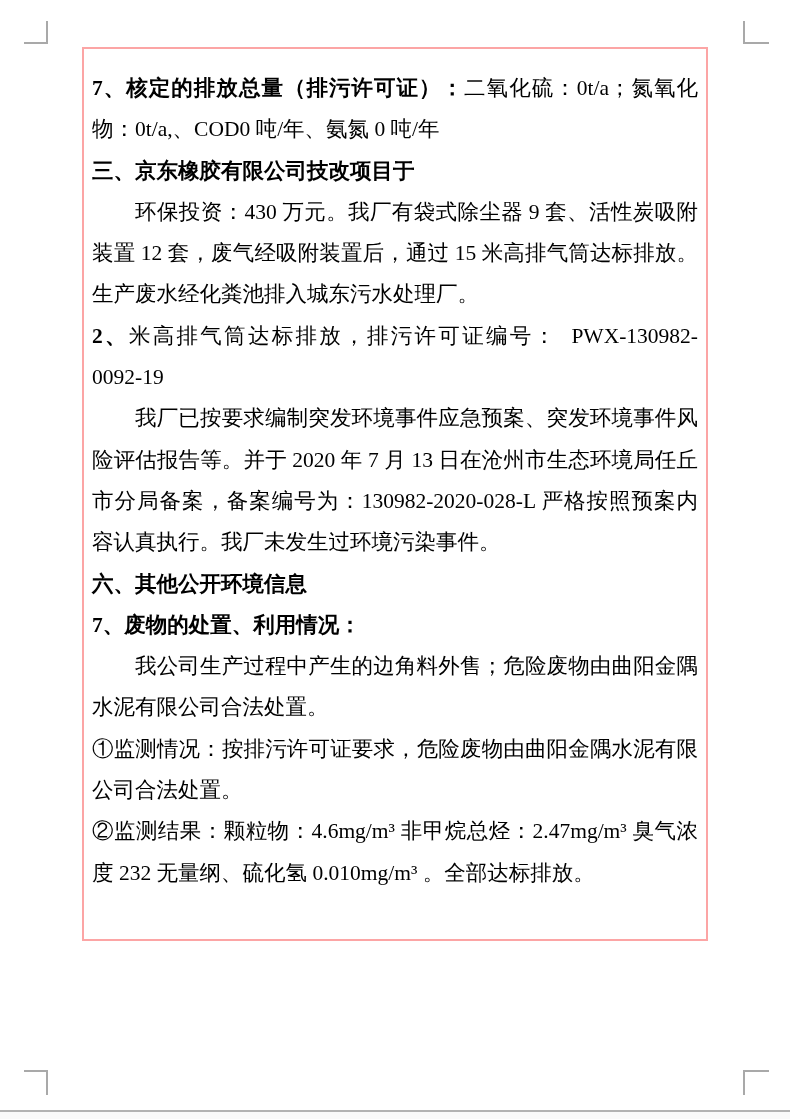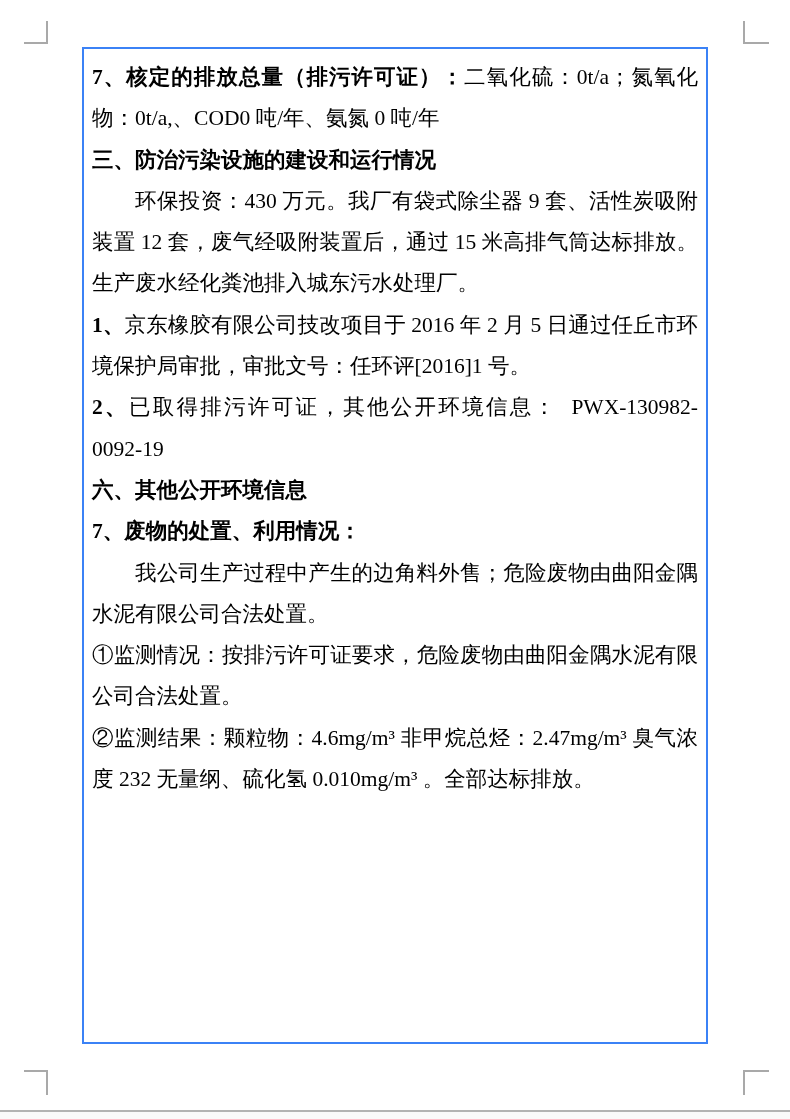--- a/index.html
+++ b/index.html
@@ -16,23 +16,23 @@
   .crop { position: absolute; }
   .crop.tl { left: 24px; top: 21px;   width: 24px; height: 23px; border-right: 2px solid #a9a9a9; border-bottom: 2px solid #a9a9a9; }
   .crop.tr { left: 743px; top: 21px;  width: 26px; height: 23px; border-left: 2px solid #a9a9a9;  border-bottom: 2px solid #a9a9a9; }
   .crop.bl { left: 24px; top: 1070px; width: 24px; height: 25px; border-right: 2px solid #a9a9a9; border-top: 2px solid #a9a9a9; }
   .crop.br { left: 743px; top: 1070px;width: 26px; height: 25px; border-left: 2px solid #a9a9a9;  border-top: 2px solid #a9a9a9; }
 
   
   .doc-table {
     position: absolute;
     left: 82px; top: 47px;
-    width: 626px; height: 997px;
-    border: 2px solid #3b82f6;
-    padding: 8px 8px 0 8px;
+    width: 626px; height: 894px;
+    border: 2px solid #fca5a5;
+    padding: 19px 8px 0 8px;
     overflow: hidden;
   }
 
   .para {
     font-size: 21.5px;
     line-height: 41.3px;
     text-align: justify;
     text-justify: inter-ideograph;
   }
   .para.heading { font-weight: bold; }
@@ -54,30 +54,30 @@
 
 <div class="crop tl"></div>
 <div class="crop tr"></div>
 <div class="crop bl"></div>
 <div class="crop br"></div>
 
 <div class="doc-table">
 
   <p class="para"><b>7、核定的排放总量（排污许可证）：</b><span>二氧化硫：0t/a；氮氧化物：0t/a,、COD0 吨/年、氨氮 0 吨/年</span></p>
 
-  <p class="para heading">三、防治污染设施的建设和运行情况</p>
+  <p class="para heading">三、京东橡胶有限公司技改项目于</p>
 
   <p class="para indent">环保投资：430 万元。我厂有袋式除尘器 9 套、活性炭吸附装置 12 套，废气经吸附装置后，通过 15 米高排气筒达标排放。生产废水经化粪池排入城东污水处理厂。</p>
 
 
-  <p class="para"><b>1、</b><span>京东橡胶有限公司技改项目于 2016 年 2 月 5 日通过任丘市环境保护局审批，审批文号：任环评[2016]1 号。</span></p>
 
-  <p class="para"><b>2、</b><span>已取得排污许可证，其他公开环境信息：</span><span class="gap">PWX-130982-0092-19</span></p>
+  <p class="para"><b>2、</b><span>米高排气筒达标排放，排污许可证编号：</span><span class="gap">PWX-130982-0092-19</span></p>
 
 
+  <p class="para indent">我厂已按要求编制突发环境事件应急预案、突发环境事件风险评估报告等。并于 2020 年 7 月 13 日在沧州市生态环境局任丘市分局备案，备案编号为：130982-2020-028-L 严格按照预案内容认真执行。我厂未发生过环境污染事件。</p>
 
   <p class="para heading">六、其他公开环境信息</p>
 
   <p class="para heading">7、废物的处置、利用情况：</p>
 
   <p class="para indent">我公司生产过程中产生的边角料外售；危险废物由曲阳金隅水泥有限公司合法处置。</p>
 
 
   <p class="para">①监测情况：按排污许可证要求，危险废物由曲阳金隅水泥有限公司合法处置。</p>
 

